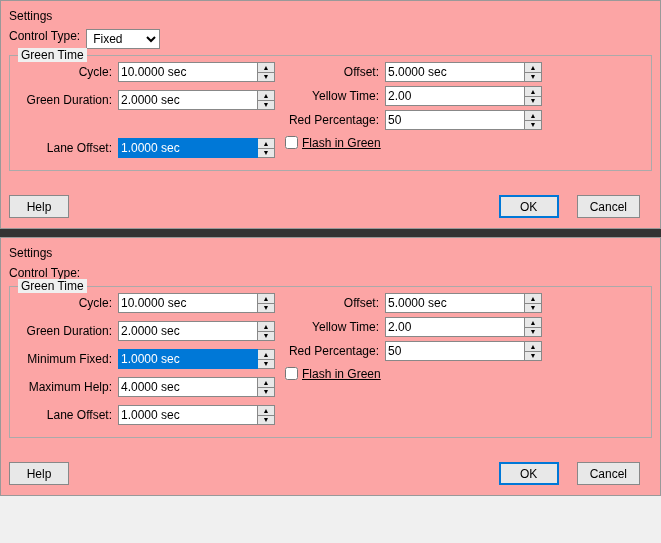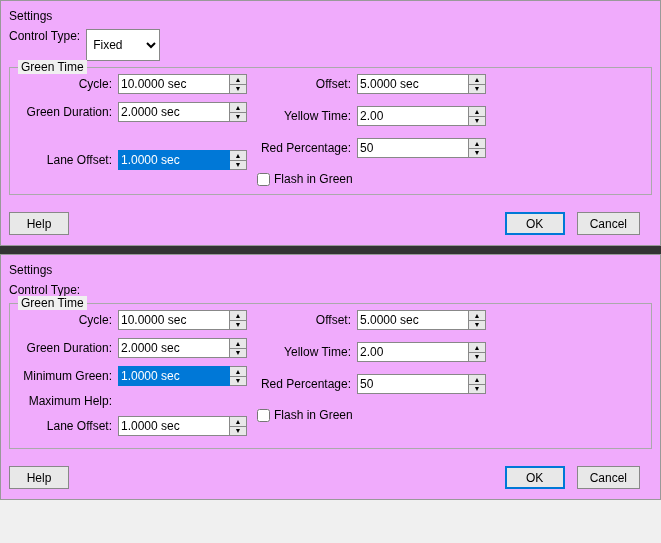--- a/index.html
+++ b/index.html
@@ -4,41 +4,41 @@
   <style>
     * { box-sizing: border-box; margin: 0; padding: 0; }
     body {
       font-family: 'Segoe UI', Tahoma, Arial, sans-serif;
       font-size: 12px;
       background: #f0f0f0;
       width: 661px;
     }
 
     .panel {
-      background: #f0abfc;
+      background: #fca5a5;
       border: 1px solid #999;
       padding: 8px;
       margin: 0;
     }
 
     .divider {
       height: 8px;
       background: #333;
     }
 
     .panel-title {
       font-size: 12px;
       margin-bottom: 6px;
       color: #000;
     }
 
     .group-box {
       border: 1px solid #aaa;
       padding: 6px 8px 8px 8px;
-      margin-bottom: 13px;
+      margin-bottom: 20px;
       position: relative;
     }
 
     .group-box-title {
       position: absolute;
       top: -8px;
       left: 8px;
       background: #f0f0f0;
       padding: 0 3px;
       font-size: 12px;
@@ -62,21 +62,21 @@
       display: flex;
       align-items: center;
     }
 
     .spinner-input {
       border: 1px solid #888;
       background: #fff;
       height: 20px;
       padding: 0 2px;
       font-size: 12px;
-      width: 112px;
+      width: 140px;
     }
 
     .spinner-input.selected {
       background: #0078d7;
       color: #fff;
       border: 1px solid #0078d7;
     }
 
     .spinner-buttons {
       display: flex;
@@ -110,29 +110,30 @@
 
     .col-left {
       display: flex;
       flex-direction: column;
       gap: 4px;
     }
 
     .col-right {
       display: flex;
       flex-direction: column;
-      gap: 8px;
+      gap: 0;
       margin-left: 10px;
     }
 
     .checkbox-row {
       display: flex;
-      align-items: flex-end;
+      align-items: flex-start;
       gap: 4px;
       margin-top: 2px;
+      text-decoration: underline;
     }
 
     .checkbox-label {
       color: #000;
     }
 
     input[type="checkbox"] {
       width: 13px;
       height: 13px;
       cursor: pointer;
@@ -157,32 +158,32 @@
 
     .btn-ok {
       border: 2px solid #0078d7;
       background: #e8e8e8;
     }
 
     .spacer { flex: 1; }
 
     .btn-group-right {
       display: flex;
-      gap: 12px;
+      gap: 18px;
     }
 
     .control-type-row {
       display: flex;
       align-items: flex-start;
       margin-bottom: 6px;
       gap: 6px;
     }
 
     select {
-      height: 32px;
+      height: 20px;
       font-size: 12px;
       border: 1px solid #888;
       background: #fff;
       padding: 0 2px;
     }
 
     .inline-label {
       color: #000;
     }
   </style>
@@ -325,32 +326,39 @@
           <div class="spinner-group">
             <input class="spinner-input" type="text" value="2.0000 sec" style="">
             <div class="spinner-buttons">
               <button class="spinner-btn">▲</button>
               <button class="spinner-btn">▼</button>
             </div>
           </div>
         </div>
 
         <div class="form-row">
-          <span class="form-label">Minimum Green:</span>
+          <span class="form-label">Minimum Fixed:</span>
           <div class="spinner-group">
             <input class="spinner-input selected" type="text" value="1.0000 sec" style="">
             <div class="spinner-buttons">
               <button class="spinner-btn">▲</button>
               <button class="spinner-btn">▼</button>
             </div>
           </div>
         </div>
 
         <div class="form-row">
           <span class="form-label">Maximum Help:</span>
+          <div class="spinner-group">
+            <input class="spinner-input" type="text" value="4.0000 sec" style="">
+            <div class="spinner-buttons">
+              <button class="spinner-btn">▲</button>
+              <button class="spinner-btn">▼</button>
+            </div>
+          </div>
         </div>
 
         <div class="form-row">
           <span class="form-label">Lane Offset:</span>
           <div class="spinner-group">
             <input class="spinner-input" type="text" value="1.0000 sec" style="">
             <div class="spinner-buttons">
               <button class="spinner-btn">▲</button>
               <button class="spinner-btn">▼</button>
             </div>

